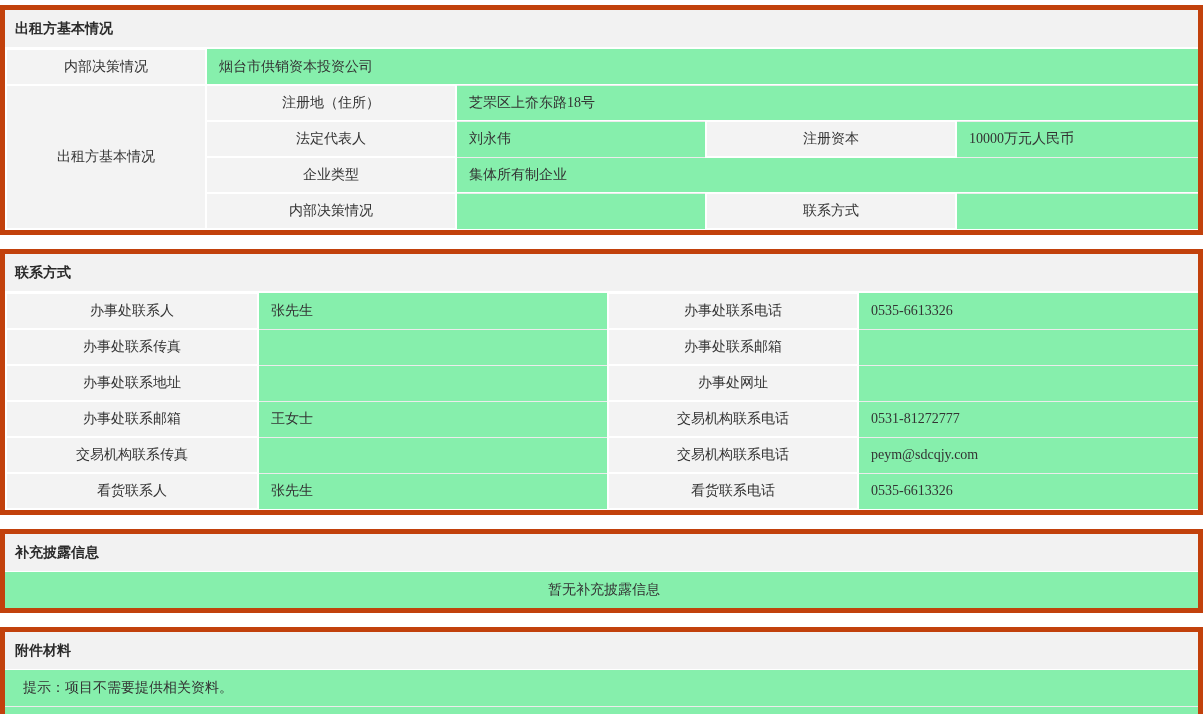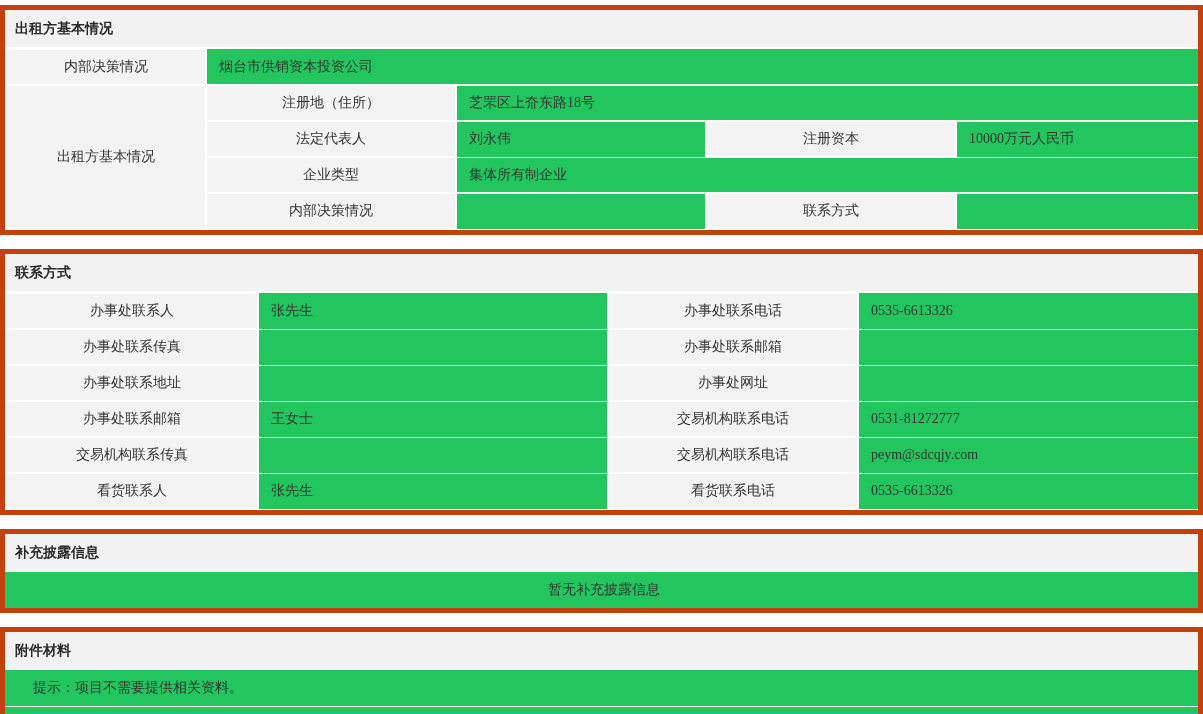--- a/index.html
+++ b/index.html
@@ -7,23 +7,23 @@
   .page { width:1203px; padding-top:5px; box-sizing:border-box; }
   .section { border:5px solid #c2410c; margin-bottom:14px; box-sizing:border-box;font-family:Liberation Serif, serif; }
   .bar {
     height:38px; line-height:37px; background:#f2f2f2;
     font-weight:bold; color:#2b2b2b; padding-left:10px;
     border-bottom:1px solid #ffffff; box-sizing:border-box;
   }
   table { border-collapse:collapse; width:100%; table-layout:fixed; }
   td { height:36px; box-sizing:border-box; overflow:hidden; white-space:nowrap; }
   td.lbl { background:#f3f3f3; text-align:center; border:2px solid #ffffff; color:#333; }
-  td.val { background:#22c55e; text-align:left; padding-left:12px; border-bottom:1px solid #ececec; }
+  td.val { background:#86efac; text-align:left; padding-left:12px; border-bottom:1px solid #ececec; }
   td.val.center { text-align:center; padding-left:6px; }
-  td.val.plain { padding-left:28px; }
+  td.val.plain { padding-left:18px; }
   tr:last-child td.val { border-bottom:none; }
 </style>
 </head>
 <body>
 
 <div class="page">
 
   <div class="section">
     <div class="bar">出租方基本情况</div>
     <table>

